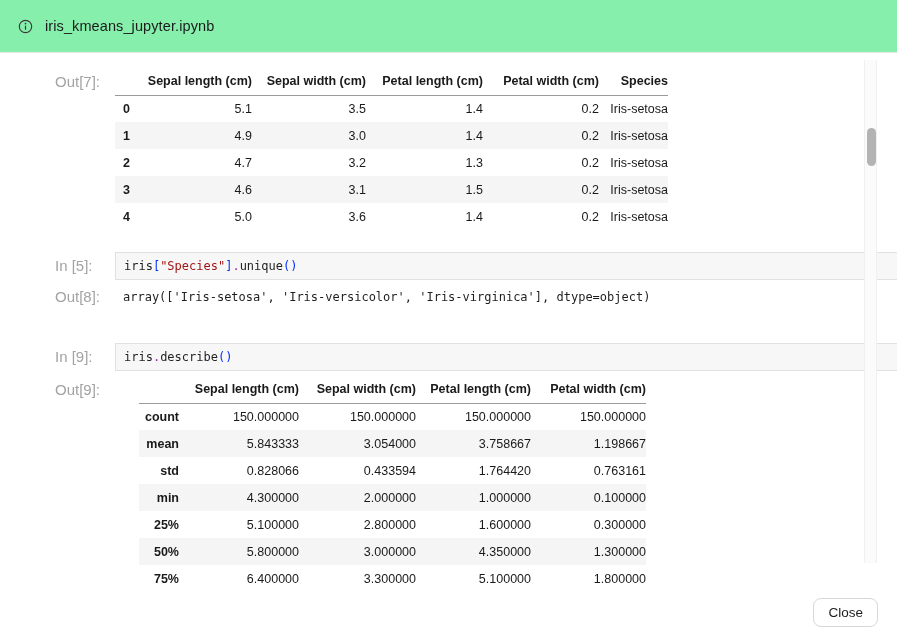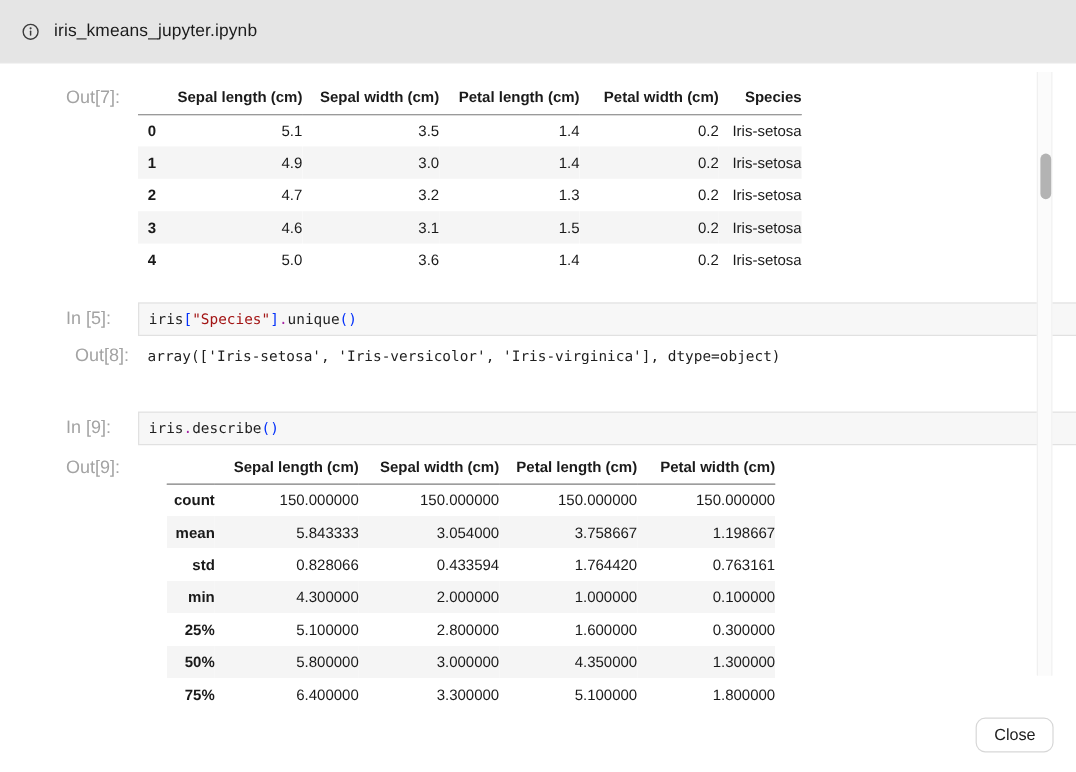--- a/index.html
+++ b/index.html
@@ -5,21 +5,21 @@
   * { margin:0; padding:0; box-sizing:border-box; }
   html,body { background:#ffffff; }
   body { width:897px; height:643px; font-family:"Liberation Sans", sans-serif; }
 
   .modal { position:relative; width:897px; height:643px; background:#fff; overflow:hidden; }
 
   
   .modal-header {
     position:absolute; top:0; left:0; right:0; height:53px;
     display:flex; align-items:center; gap:12px; padding-left:18px;
-    border-bottom:1px solid #e8e8e8; background:#e5e5e5;
+    border-bottom:1px solid #e8e8e8; background:#86efac;
   }
   .info-icon { width:15px; height:15px; flex:none; display:block; }
   .dialog-title { font-size:14.5px; font-weight:500; color:#1b1b1b; letter-spacing:.1px; }
 
   
   .modal-body {
     position:absolute; top:53px; left:0; right:0; bottom:58px;
     padding:15px 0 0 55px; overflow:hidden; background:#fff;
   }
   .nb-row { display:flex; align-items:flex-start; }
@@ -56,21 +56,21 @@
   .tok-bracket { color:#0431fa; }
   .tok-operator { color:#a626a4; }
 
   .plain-output {
     font-family:"DejaVu Sans Mono", monospace; font-size:12px; color:#1f1f1f;
     line-height:20px; padding-left:8px; white-space:pre;
   }
 
   
   .m-in8 { margin-top:22px; }
-  .m-out8 { margin-top:7px;text-align:center; }
+  .m-out8 { margin-top:7px; }
   .m-in9 { margin-top:36px; }
   .m-out9 { margin-top:5px;gap:24px; }
 
   
   .scroll-track {
     position:absolute; top:60px; left:864px; width:13px; height:503px;
     background:#fbfbfb; border-left:1px solid #f0f0f0; border-right:1px solid #f0f0f0;
   }
   .scroll-thumb {
     position:absolute; top:68px; left:2px; width:9px; height:38px;

